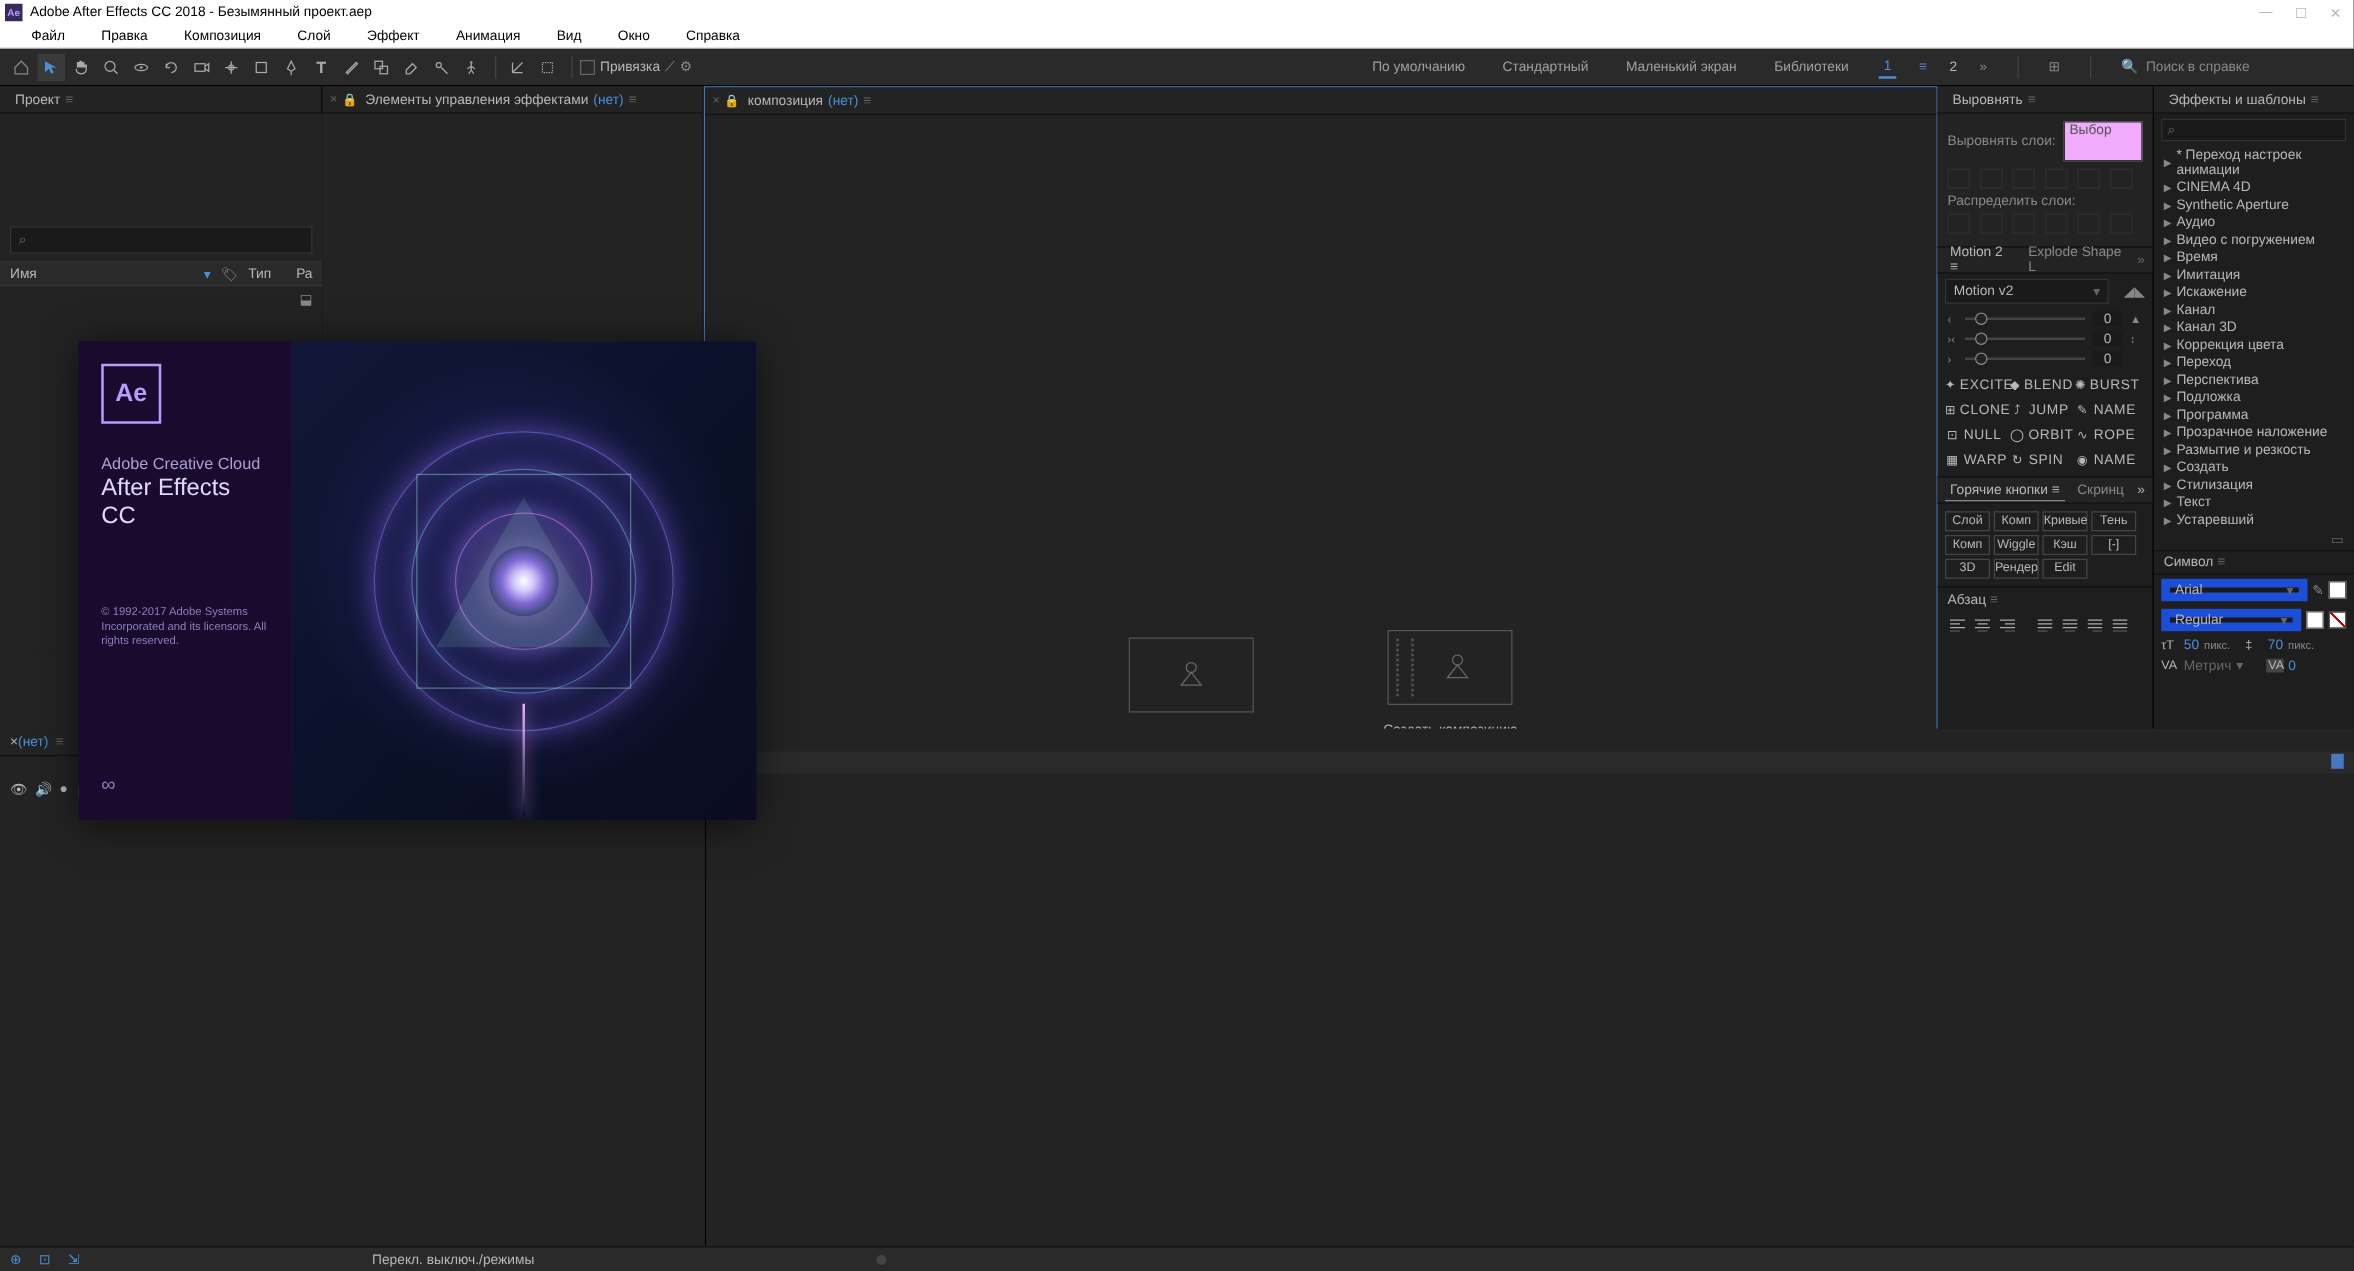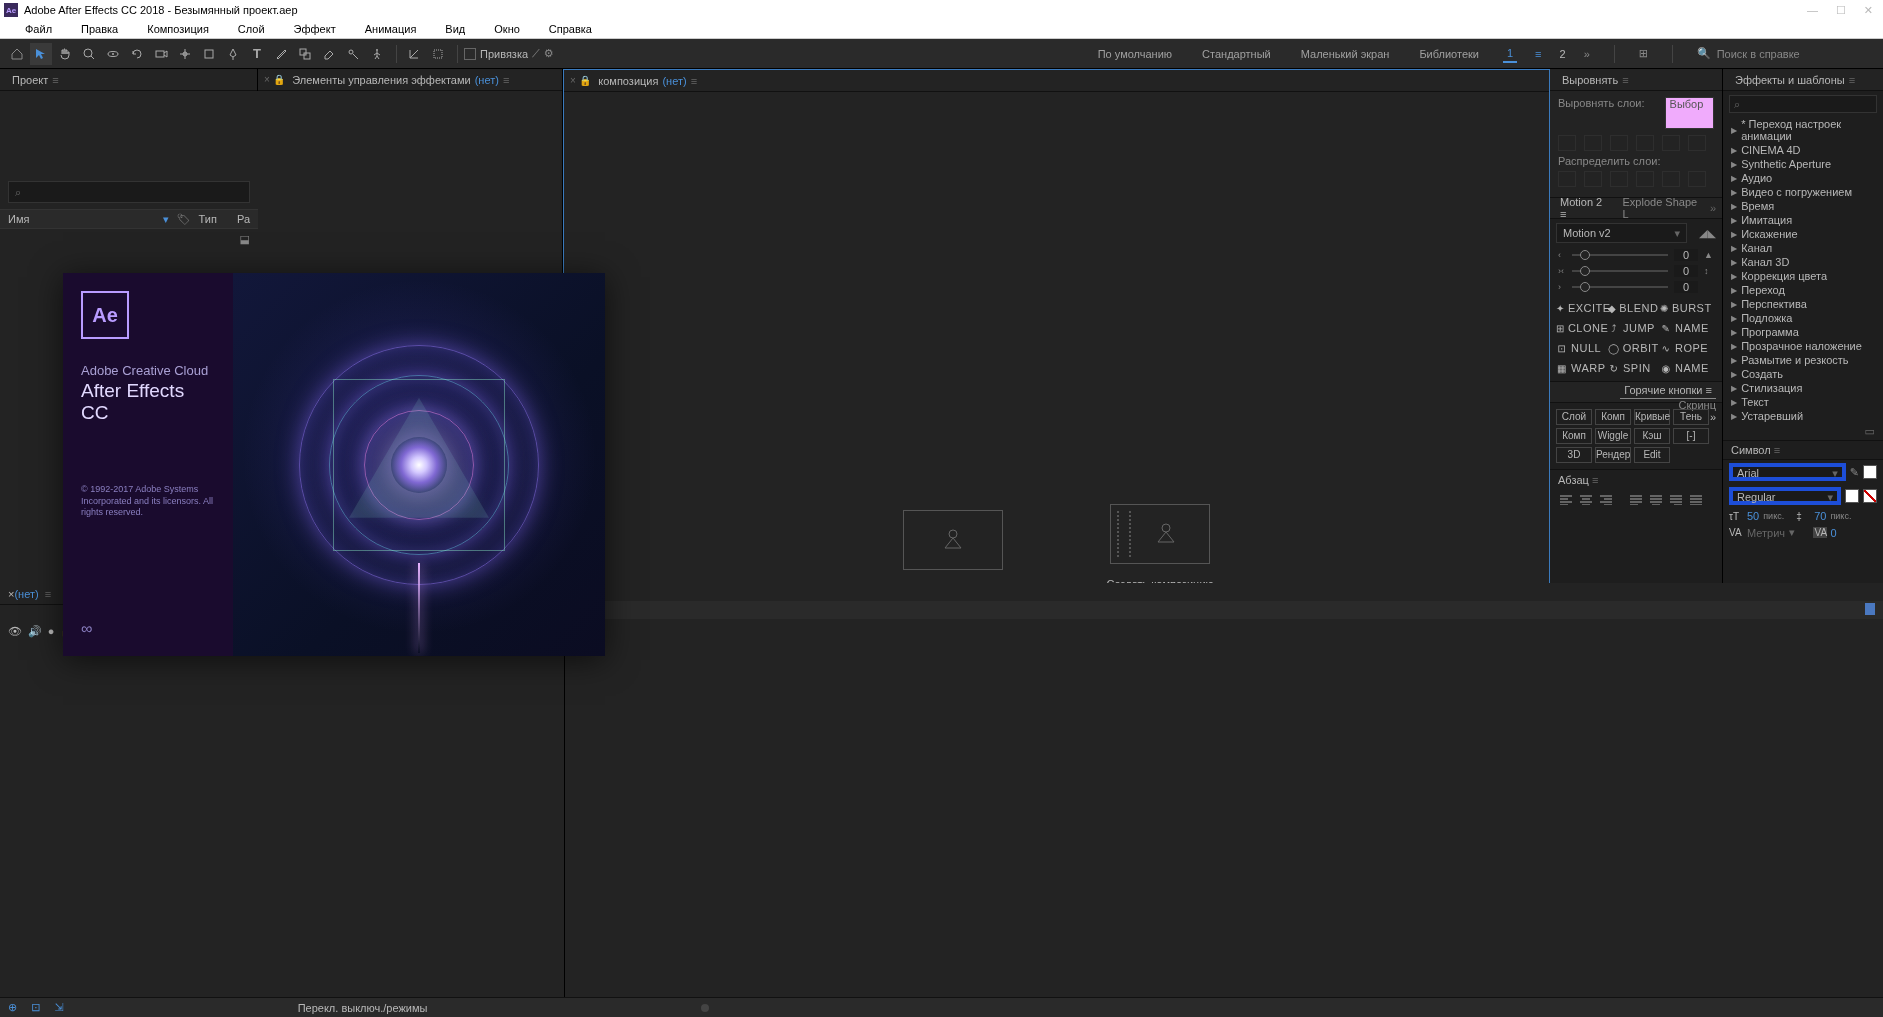--- a/index.html
+++ b/index.html
@@ -56,61 +56,61 @@
 .comp-viewer { flex: 1; background: #232323; display: flex; align-items: center; justify-content: center; gap: 100px; }
 .comp-placeholder { text-align: center; color: #888; }
 .comp-placeholder .ico { width: 100px; height: 60px; border: 1px solid #555; margin: 0 auto 14px; display: flex; align-items: center; justify-content: center; position: relative; }
 .comp-placeholder .ico.film::before { content: ""; position: absolute; left: 6px; top: 6px; bottom: 6px; width: 10px; border-left: 2px dotted #555; border-right: 2px dotted #555; }
 .comp-placeholder .ico svg { width: 28px; height: 28px; }
 .comp-statusbar { height: 22px; background: #2a2a2a; display: flex; align-items: center; padding: 0 8px; gap: 10px; border-top: 1px solid #333; color: #666; }
 
 
 .right-col { width: 173px; }
 .align-panel { background: #232323; padding: 6px 8px; }
-.align-row { display: flex; gap: 20px; margin-bottom: 6px; }
+.align-row { display: flex; align-items: center; gap: 6px; margin-bottom: 6px; }
 .align-select { flex: 1; background: #f0abfc; border: 1px solid #333; height: 32px; padding: 0 4px; color: #555; }
 .align-icons { display: flex; gap: 8px; margin: 4px 0; }
 .align-icons .ai { width: 18px; height: 16px; border: 1px solid #444; opacity: 0.35; }
 
 .motion-tabs { height: 22px; background: #232323; display: flex; align-items: center; padding: 0 6px; gap: 8px; border-top: 1px solid #111; border-bottom: 1px solid #111; }
 .motion-tabs .tab { padding: 2px 4px; }
 .motion-tabs .chevrons { margin-left: auto; color: #666; }
 .motion-select { margin: 4px 6px; background: #1a1a1a; border: 1px solid #333; height: 20px; display: flex; align-items: center; padding: 0 6px; justify-content: space-between; }
 .slider-row { display: flex; align-items: center; padding: 2px 8px; gap: 6px; }
 .slider-row .lbl { width: 8px; color: #888; font-size: 9px; }
 .slider-row .track { flex: 1; height: 2px; background: #444; position: relative; }
 .slider-row .track .thumb { width: 10px; height: 10px; border-radius: 50%; border: 1px solid #888; position: absolute; top: -4px; left: 8px; background: #232323; }
 .slider-row .val { width: 24px; background: #1a1a1a; text-align: center; color: #b8b8b8; }
 .slider-row .extra { width: 10px; font-size: 9px; color: #888; }
 
 .motion-btns { display: flex; flex-wrap: wrap; gap: 2px; padding: 4px 6px; }
 .motion-btns .mb { width: 50px; height: 18px; display: flex; align-items: center; gap: 3px; color: #a0a0a0; font-size: 8px; letter-spacing: 0.5px; }
 .motion-btns .mb .mbicon { width: 12px; font-size: 10px; text-align: center; }
 
-.hotkeys-tabs { height: 22px; background: #232323; display: flex; align-items: flex-end; padding: 0 6px; border-top: 1px solid #111; border-bottom: 1px solid #111; flex-direction: column; }
+.hotkeys-tabs { height: 22px; background: #232323; display: flex; align-items: center; padding: 0 6px; border-top: 1px solid #111; border-bottom: 1px solid #111; }
 .hotkeys-tabs .tab { padding: 2px 4px; border-bottom: 1px solid #888; }
 .hotkeys-tabs .tab2 { margin-left: 10px; color: #888; }
 .hotkey-grid { display: flex; flex-wrap: wrap; gap: 3px; padding: 6px; }
 .hotkey-grid .hk { width: 36px; height: 16px; border: 1px solid #444; text-align: center; font-size: 10px; line-height: 14px; }
 
 .abz-hdr { height: 20px; padding: 0 8px; display: flex; align-items: center; border-top: 1px solid #111; }
 .abz-row { display: flex; gap: 4px; padding: 4px 8px; }
 .abz-row .ab { width: 16px; height: 14px; display: flex; align-items: center; justify-content: center; color: #999; }
 .abz-row .ab svg { width: 12px; height: 10px; }
 
 
 .farright-col { width: 160px; }
 .fx-search { margin: 4px 6px; background: #1a1a1a; border: 1px solid #333; height: 18px; display: flex; align-items: center; padding: 0 4px; }
 .fx-list { }
 .fx-item { padding: 1px 8px; display: flex; align-items: center; gap: 4px; font-size: 10.5px; }
 .fx-item .tri { color: #888; font-size: 8px; }
 
 .symbol-hdr { height: 20px; padding: 0 8px; display: flex; align-items: center; border-top: 1px solid #111; border-bottom: 1px solid #111; }
 .font-row { display: flex; align-items: center; gap: 4px; padding: 3px 6px; }
-.font-sel { flex: 1; background: #1a1a1a; border: 4px solid #1d4ed8; height: 18px; padding: 0 4px; display: flex; align-items: flex-start; justify-content: space-between; }
+.font-sel { flex: 1; background: #1a1a1a; border: 7px solid #1d4ed8; height: 18px; padding: 0 4px; display: flex; align-items: center; justify-content: space-between; }
 .swatch { width: 14px; height: 14px; }
 .typo-row { display: flex; align-items: center; gap: 4px; padding: 2px 6px; }
 .typo-row .ti { width: 14px; font-size: 10px; }
 .typo-row .tv { color: #4a90d9; }
 .typo-row .unit { color: #888; font-size: 9px; }
 
 
 .bottom-area { position: absolute; left: 0; right: 0; top: 583px; bottom: 20px; background: #1e1e1e; display: flex; }
 .timeline-left { width: 565px; background: #232323; border-right: 1px solid #000; }
 .timeline-tabs { height: 22px; display: flex; align-items: center; padding: 0 8px; border-bottom: 1px solid #111; }

